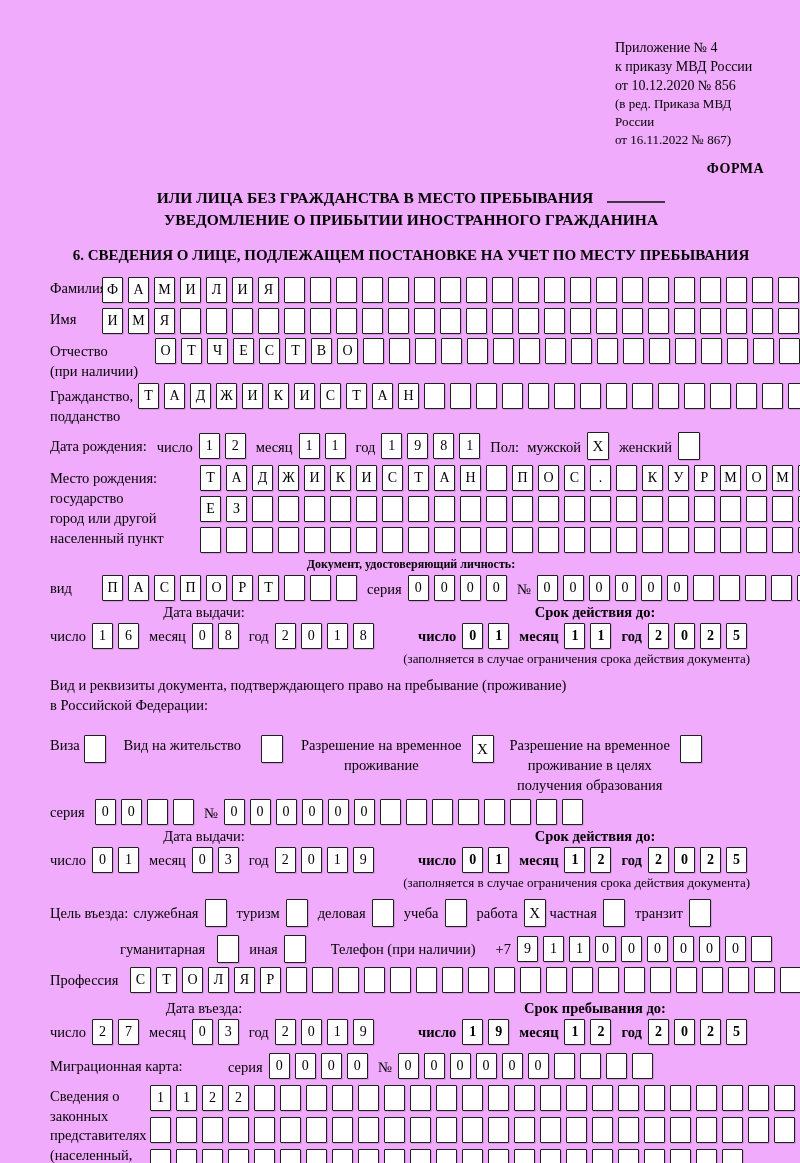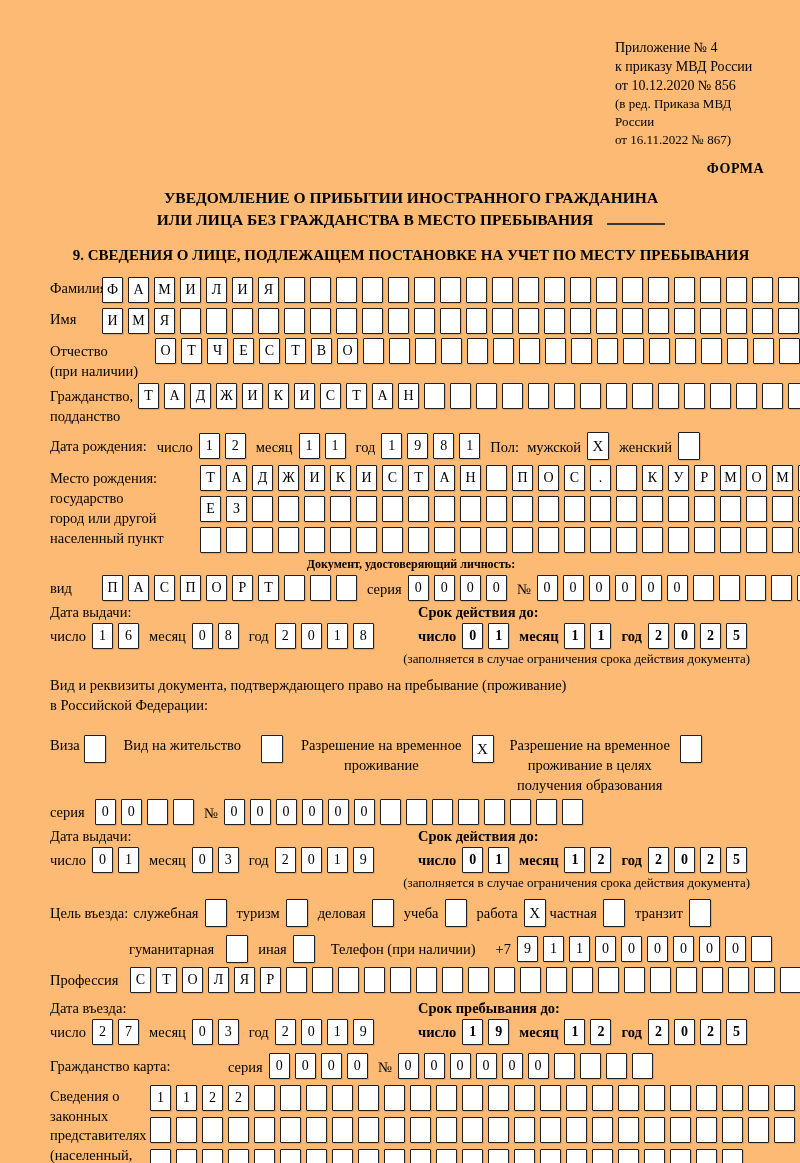--- a/index.html
+++ b/index.html
@@ -1,20 +1,20 @@
 <!DOCTYPE html>
 <html><head>
 <meta charset="utf-8">
 <style>
   html,body{margin:0;padding:0;background:#e8e8e8;}
   .page{
     position:relative;
     width:800px;height:1163px;
     margin:0 auto;
-    background:#fdba74;
+    background:#f0abfc;
     color:#000;
     font-family:"Liberation Serif","DejaVu Serif",serif;
     font-size:14.5px;
     box-sizing:border-box;
     padding:38px 28px 20px 50px;
     overflow:hidden;
   }
   
   .appendix{margin-left:565px;line-height:19px;font-size:14px;}
   .appendix .ed{font-size:13px;line-height:18px;}
@@ -42,21 +42,21 @@
   .sub{flex:none;padding:3px 6px 0 10px;}
   .sub.first{padding-left:0;}
   .stack{display:flex;flex-direction:column;gap:5px;}
   
   .doc-header{margin-top:4px;text-align:center;font-weight:bold;font-size:12px;}
   
   .datecols{display:flex;margin-top:2px;}
   .datecol{flex:none;}
   .dc-left{width:368px;}
   .dc-right{flex:1;font-weight:bold;}
-  .dhead{text-align:left;line-height:18px;}
+  .dhead{text-align:center;line-height:18px;}
   .dc-left .dhead{padding-right:60px;}
   .dline{display:flex;align-items:center;margin-top:2px;}
   .dline .sub{padding-top:0;}
   .note{font-size:13px;line-height:16px;}
   .note.right{text-align:right;padding-right:22px;margin-top:2px;}
   
   .res-lines{margin-top:8px;line-height:20px;}
   .permits{display:flex;margin-top:18px;align-items:flex-start;}
   .permit{display:flex;align-items:flex-start;}
   .permit .plabel{text-align:center;line-height:20px;padding-top:2px;}
@@ -80,27 +80,27 @@
     <div>Приложение № 4</div>
     <div>к приказу МВД России</div>
     <div>от 10.12.2020 № 856</div>
     <div class="ed">(в ред. Приказа МВД России</div>
     <div class="ed">от 16.11.2022 № 867)</div>
   </div>
 
   <div class="forma">ФОРМА</div>
 
   <div class="title">
-    <div>УВЕДОМЛЕНИЕ О ПРИБЫТИИ ИНОСТРАННОГО ГРАЖДАНИНА</div>
     <div>
       <span>ИЛИ ЛИЦА БЕЗ ГРАЖДАНСТВА В МЕСТО ПРЕБЫВАНИЯ</span><span class="blank"></span>
     </div>
-  </div>
-
-  <div class="sec-title">9. СВЕДЕНИЯ О ЛИЦЕ, ПОДЛЕЖАЩЕМ ПОСТАНОВКЕ НА УЧЕТ ПО МЕСТУ ПРЕБЫВАНИЯ</div>
+    <div>УВЕДОМЛЕНИЕ О ПРИБЫТИИ ИНОСТРАННОГО ГРАЖДАНИНА</div>
+  </div>
+
+  <div class="sec-title">6. СВЕДЕНИЯ О ЛИЦЕ, ПОДЛЕЖАЩЕМ ПОСТАНОВКЕ НА УЧЕТ ПО МЕСТУ ПРЕБЫВАНИЯ</div>
 
   <div class="crow" style="margin-top:13px;">
     <span class="lbl w52">Фамилия</span>
     <span class="cells">
         <span class="cell">Ф</span>
         <span class="cell">А</span>
         <span class="cell">М</span>
         <span class="cell">И</span>
         <span class="cell">Л</span>
         <span class="cell">И</span>
@@ -584,21 +584,21 @@
 
   <div class="purpose-row purpose2">
     <span>гуманитарная</span>
     <span class="cells cb" style="margin-left:12px;">
         <span class="cell"></span>
       </span>
     <span class="sub">иная</span>
     <span class="cells cb">
         <span class="cell"></span>
       </span>
-    <span class="sub" style="padding-left:16px;">Телефон (при наличии)</span>
+    <span class="sub" style="padding-left:25px;">Телефон (при наличии)</span>
     <span class="sub" style="padding-left:14px;">+7</span>
     <span class="cells">
         <span class="cell">9</span>
         <span class="cell">1</span>
         <span class="cell">1</span>
         <span class="cell">0</span>
         <span class="cell">0</span>
         <span class="cell">0</span>
         <span class="cell">0</span>
         <span class="cell">0</span>
@@ -680,21 +680,21 @@
             <span class="cell">2</span>
             <span class="cell">0</span>
             <span class="cell">2</span>
             <span class="cell">5</span>
           </span>
       </div>
     </div>
   </div>
 
   <div class="crow vcenter" style="margin-top:8px;">
-    <span class="lbl" style="padding-top:0;width:150px;">Гражданство карта:</span>
+    <span class="lbl" style="padding-top:0;width:150px;">Миграционная карта:</span>
     <span class="sub" style="padding-left:28px;">серия</span>
     <span class="cells">
         <span class="cell">0</span>
         <span class="cell">0</span>
         <span class="cell">0</span>
         <span class="cell">0</span>
       </span>
     <span class="sub">№</span>
     <span class="cells">
         <span class="cell">0</span>

